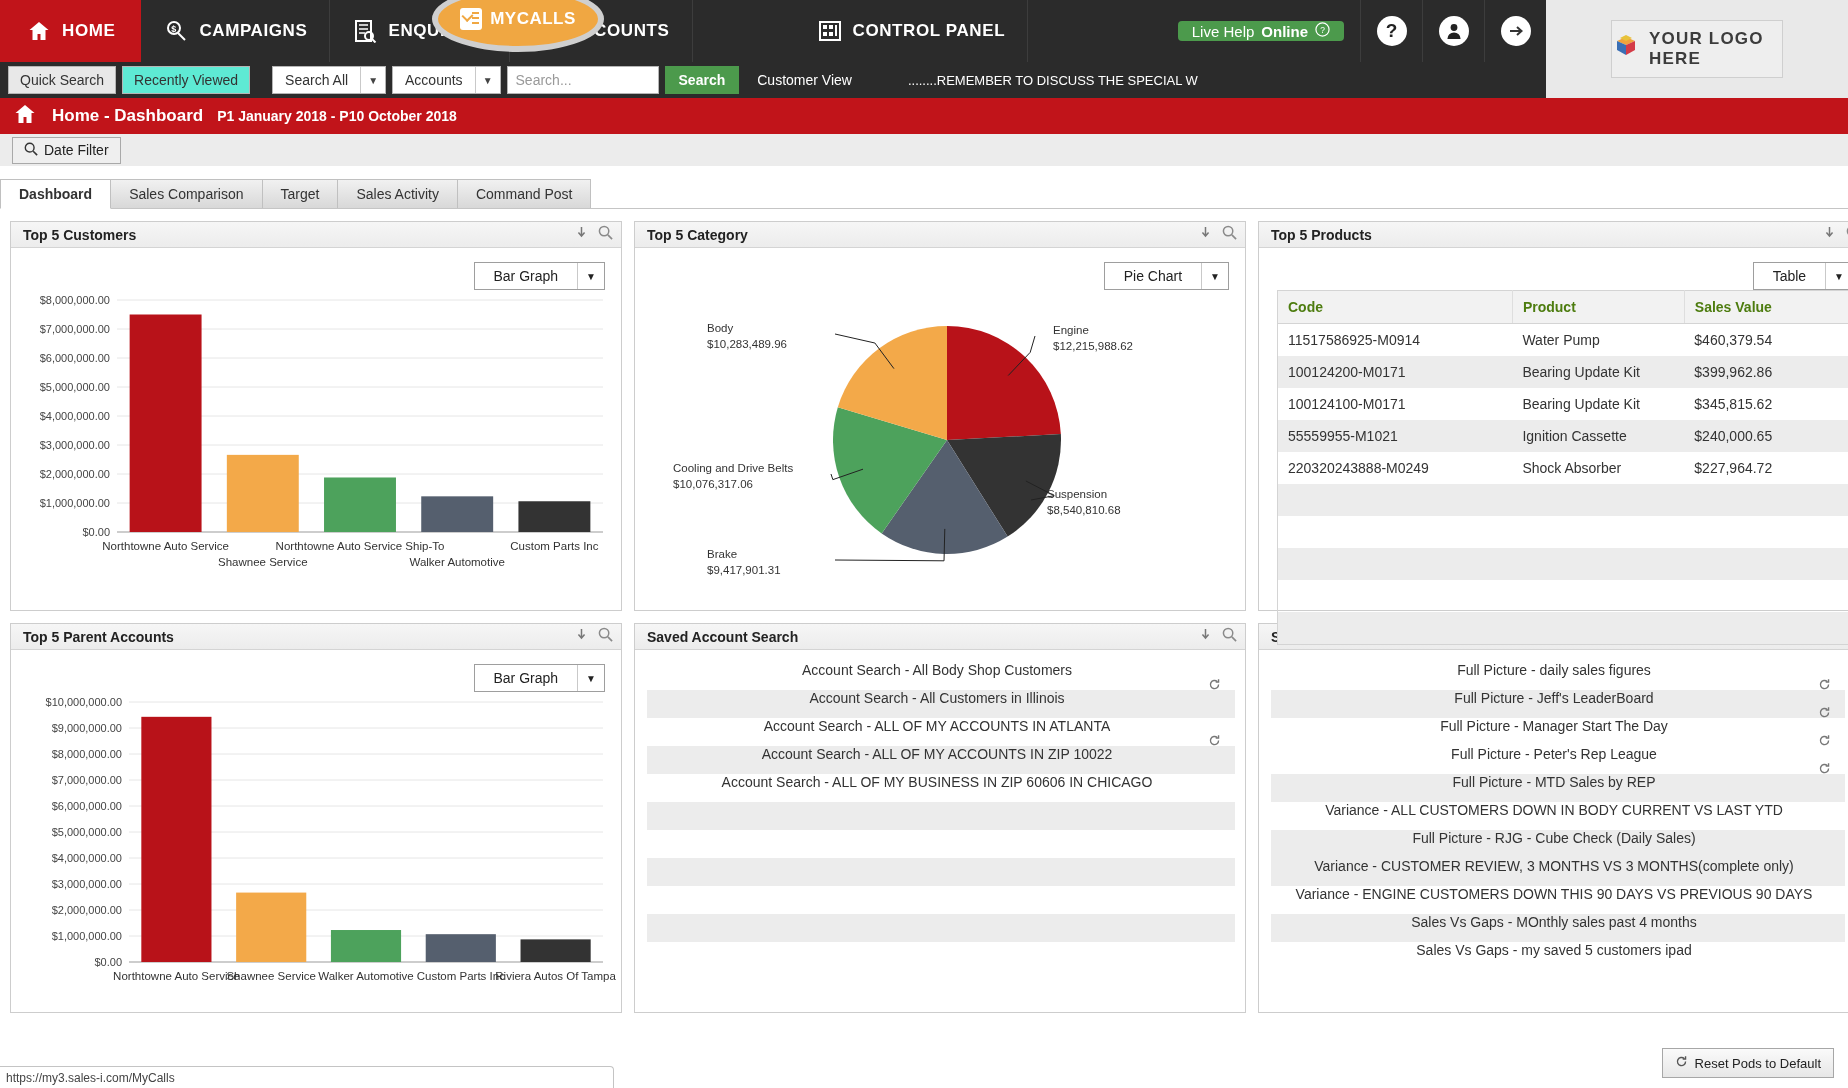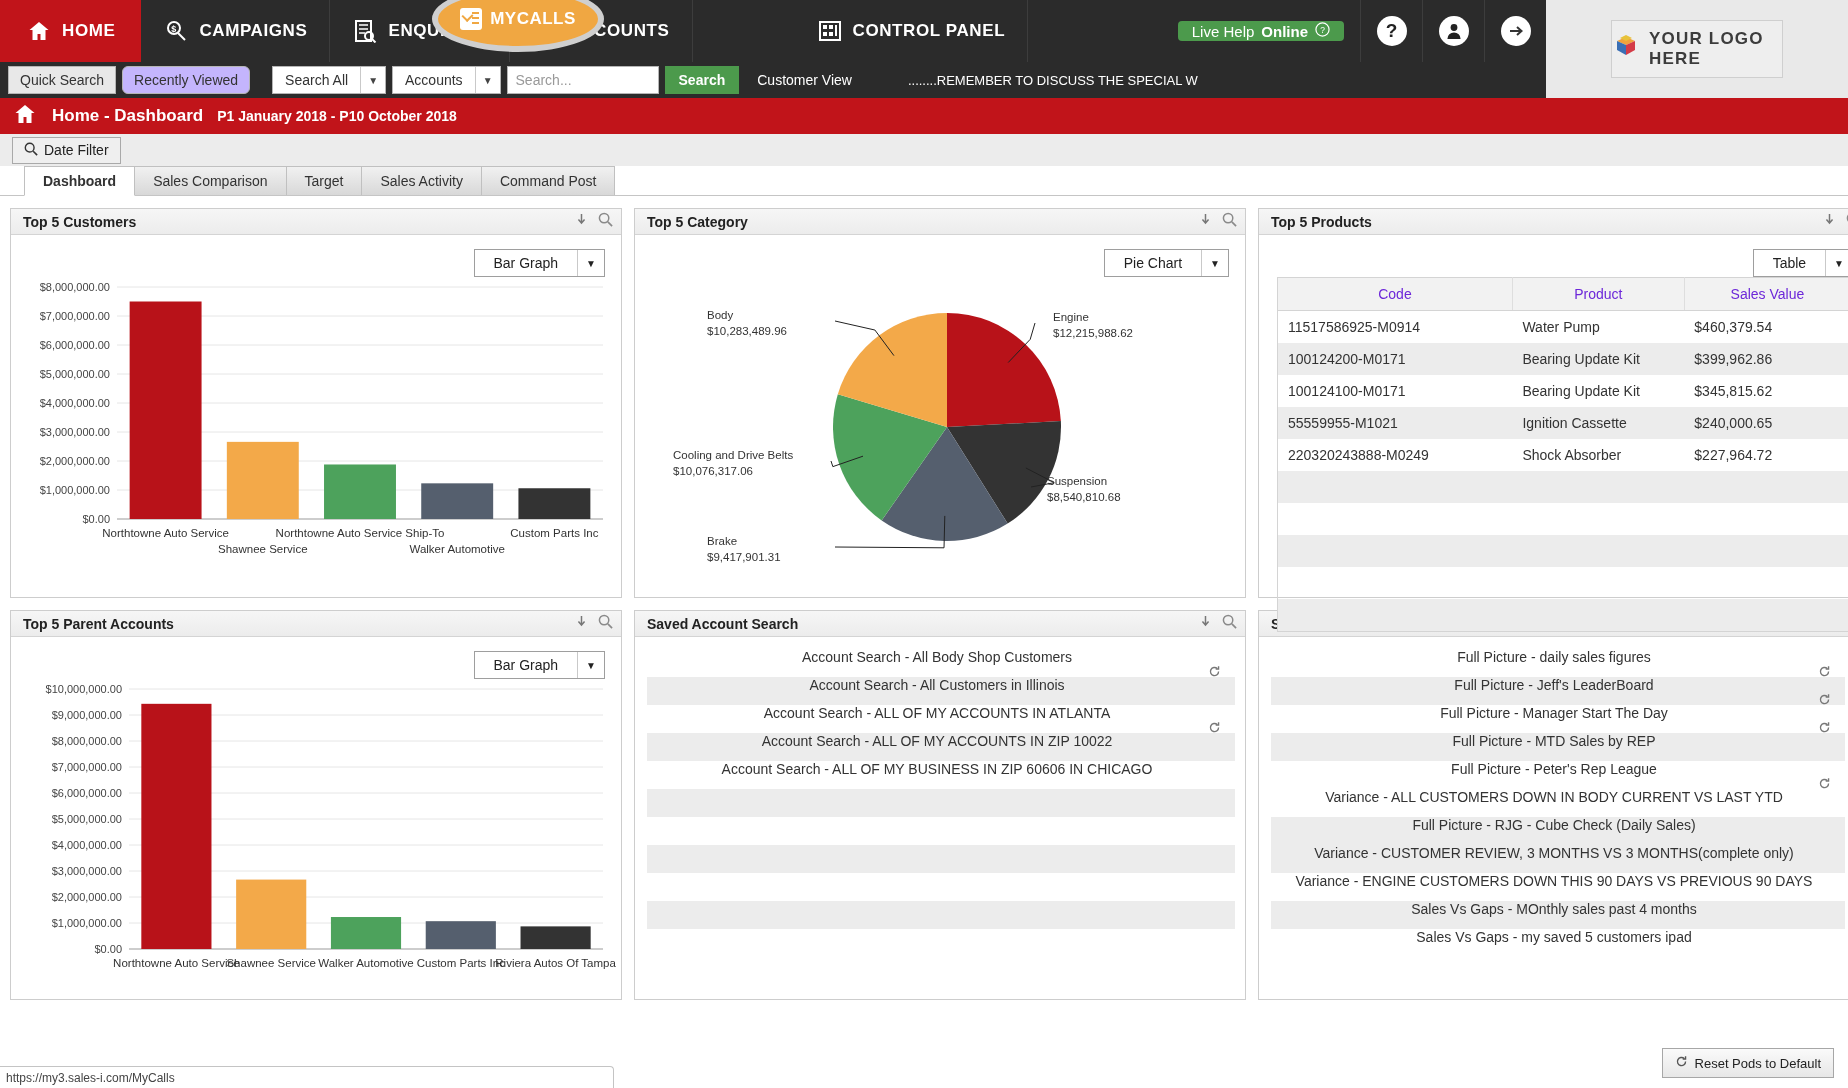--- a/index.html
+++ b/index.html
@@ -72,21 +72,21 @@
     height: 36px; background: #2b2b2b;
     display:flex; align-items:center; gap:0px; padding-left: 8px;
     width: 1546px;
     position: relative;
   }
   .sb-btn {
     background: #e8e8e8; border: 1px solid #b5b5b5;
     font-size: 14px; color: #333; padding: 5px 11px; cursor:pointer;
     height: 28px; display:flex; align-items:center;
   }
-  .sb-btn.white { background:#c4b5fd;border-radius:6px; }
+  .sb-btn.white { background:#5eead4; }
   .sb-select {
     background:#ffffff; border:1px solid #b5b5b5; height:28px;
     display:flex; align-items:center; cursor:pointer;
     font-size:14px; color:#333;
   }
   .sb-select span.lbl { padding: 0 12px; }
   .sb-select span.arw {
     border-left:1px solid #c9c9c9; padding: 0 7px; height:100%;
     display:flex; align-items:center; font-size:10px; color:#444;
   }
@@ -122,21 +122,21 @@
   .title-sub { font-size:14px; font-weight:bold; }
 
   
   .filterbar { height: 32px; background:#ececec; display:flex; align-items:center; padding-left:12px;}
   .date-filter {
     border:1px solid #a9a9a9; background:#efefef; font-size:14px; color:#222;
     padding: 4px 11px; display:flex; align-items:center; gap:6px; cursor:pointer;
   }
 
   
-  .tabs { display:flex; align-items:flex-end; padding-left: 24px; height: 30px;
+  .tabs { display:flex; align-items:flex-end; padding-left: 0; height: 43px;
     border-bottom:1px solid #c5c5c5; background:#ffffff; }
   .tab {
     font-size:14px; color:#333; padding: 6px 18px 6px 18px;
     background: linear-gradient(#f1f1f1,#d8d8d8);
     border:1px solid #c0c0c0; border-bottom:none; cursor:pointer;
     margin-right: -1px;
   }
   .tab.active { background:#ffffff; border-bottom:1px solid #ffffff; font-weight:bold; position:relative; top:1px;}
 
   
@@ -167,21 +167,21 @@
   }
   .chart-select .lbl { padding:0 19px; }
   .chart-select .arw { border-left:1px solid #c9c9c9; padding:0 8px; height:100%;
     display:flex;align-items:center; font-size:10px;}
   .plot { position:absolute; left:0; top:0; width:100%; height:100%; }
 
   
   .tbl-wrap { padding: 42px 18px 12px 18px; position:relative; height:362px;}
   table.prod { width: 100%; border-collapse: collapse; border:1px solid #d4d4d4; }
   table.prod th {
-    text-align:center; font-size:14px; font-weight:normal; color:#6d28d9;
+    text-align:left; font-size:14px; font-weight:bold; color:#4d7c0f;
     padding: 8px 10px; background:#f2f2f2; border-right:1px solid #dedede;
     border-bottom:1px solid #d4d4d4;
   }
   table.prod td {
     font-size:14px; color:#333; padding: 8px 10px; height: 26px;
   }
   table.prod tr.alt td { background:#ececec; }
   table.prod tr.blank td { height: 26px; }
   table.prod col.c1 { width: 41%; }
   table.prod col.c2 { width: 30%; }
@@ -717,29 +717,29 @@
                 <path d="M13 1.5V5h-3.5" fill="none" stroke="#777" stroke-width="1.7"></path>
               </svg></span>
           </div>
           <div class="list-row">
             <span>Full Picture - Manager Start The Day</span>
             <span class="refresh"><svg width="13" height="13" viewBox="0 0 16 16">
                 <path d="M13 8a5 5 0 1 1-1.6-3.6" fill="none" stroke="#777" stroke-width="1.7"></path>
                 <path d="M13 1.5V5h-3.5" fill="none" stroke="#777" stroke-width="1.7"></path>
               </svg></span>
           </div>
-          <div class="list-row alt">
-            <span>Full Picture - MTD Sales by REP</span>
-          </div>
           <div class="list-row">
             <span>Full Picture - Peter's Rep League</span>
             <span class="refresh"><svg width="13" height="13" viewBox="0 0 16 16">
                 <path d="M13 8a5 5 0 1 1-1.6-3.6" fill="none" stroke="#777" stroke-width="1.7"></path>
                 <path d="M13 1.5V5h-3.5" fill="none" stroke="#777" stroke-width="1.7"></path>
               </svg></span>
+          </div>
+          <div class="list-row alt">
+            <span>Full Picture - MTD Sales by REP</span>
           </div>
           <div class="list-row">
             <span>Variance - ALL CUSTOMERS DOWN IN BODY CURRENT VS LAST YTD</span>
           </div>
           <div class="list-row alt">
             <span>Full Picture - RJG - Cube Check (Daily Sales)</span>
           </div>
           <div class="list-row alt">
             <span>Variance - CUSTOMER REVIEW, 3 MONTHS VS 3 MONTHS(complete only)</span>
           </div>

